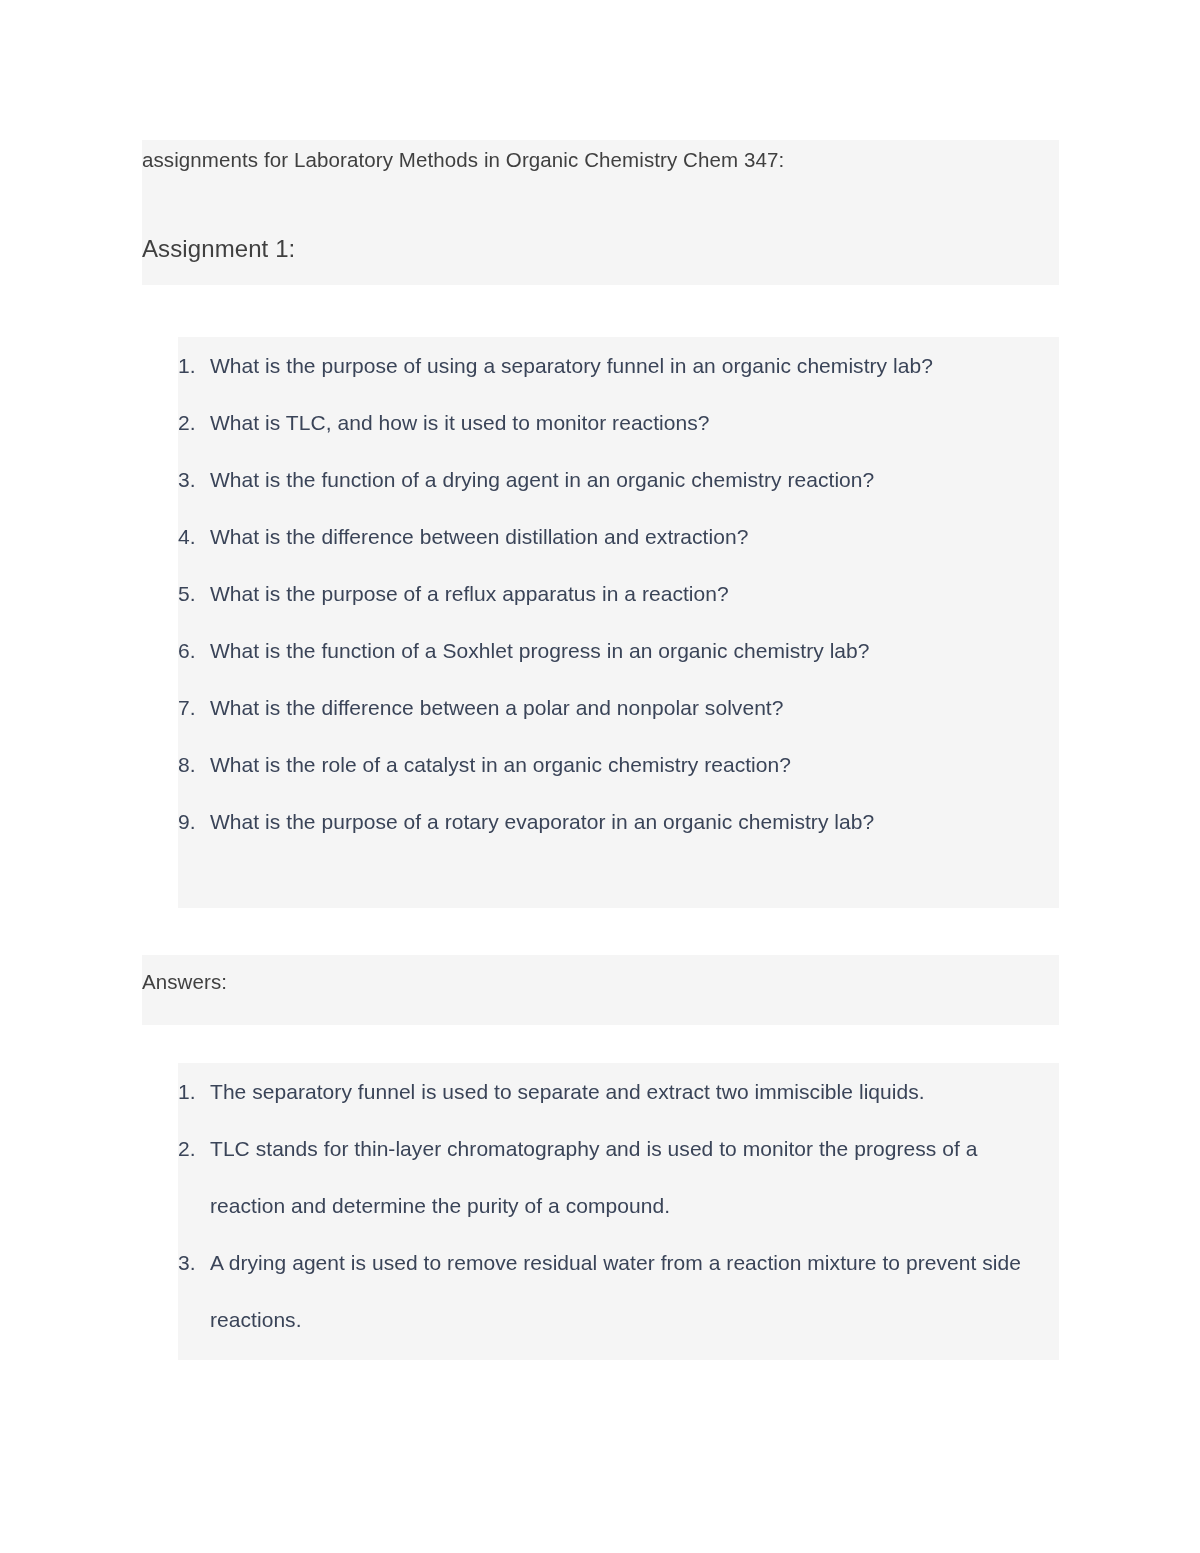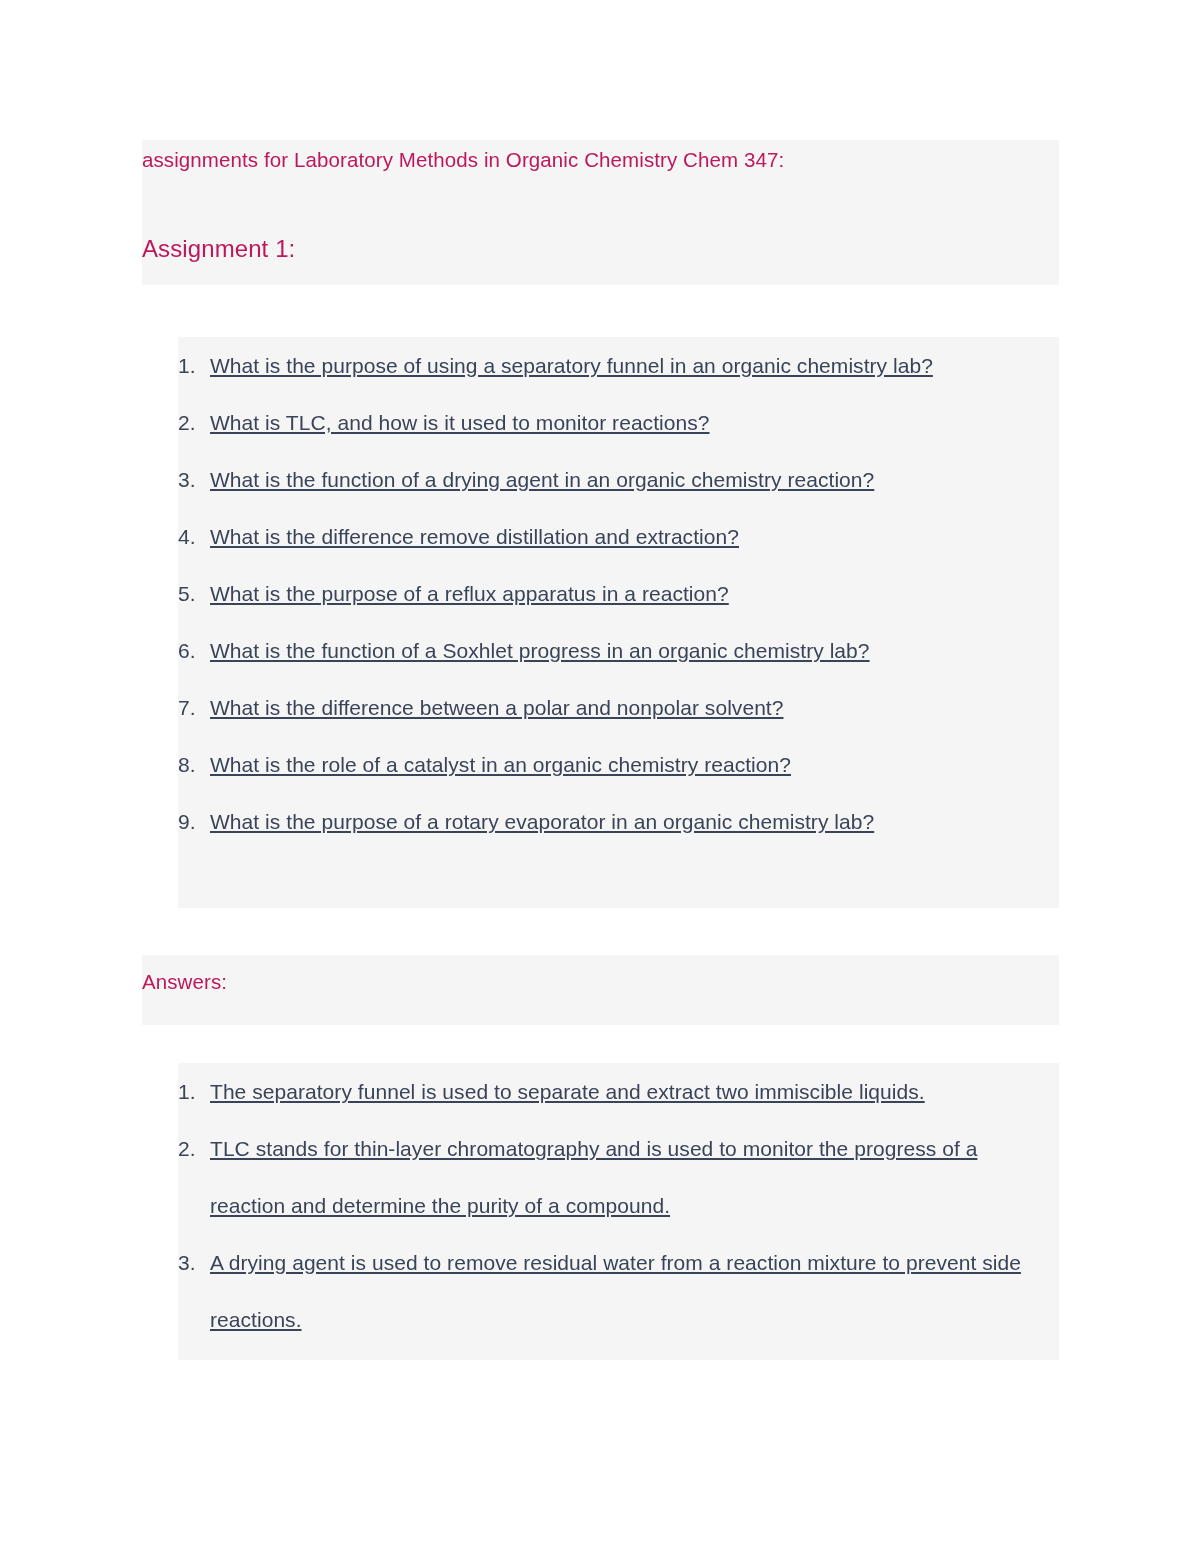--- a/index.html
+++ b/index.html
@@ -47,21 +47,21 @@
   #block-answers-heading { top: 955px; height: 70px; }
   #block-answers { top: 1063px; height: 297px; }
 
   
   .heading-line {
     position: absolute;
     left: 0;
     font-size: 20.5px;
     line-height: 26px;
     letter-spacing: 0.1px;
-    color: #be185d;
+    color: #404040;
     white-space: nowrap;
   }
   #intro-title   { top: 7px; }
   #intro-subtitle{ top: 96px; font-size: 24px; }
   #answers-title { top: 14px; }
 
   
   ol.doc-list {
     list-style: none;
     margin: 0;
@@ -84,21 +84,20 @@
     left: 0;
     top: 0;
     width: 32px;
     text-align: left;
     font-size: 21px;
     line-height: 57px;
     color: #3a4458;
   }
   ol.doc-list > li .txt {
     display: block;
-    text-decoration: underline;
   }
 
   
   #questions-list { top: 0px; }
   #questions-list > li { padding-left: 32px; }
 
   #answers-list { top: 0px; }
   #answers-list > li { padding-left: 32px; }
 
   
@@ -123,21 +122,21 @@
         <li>
           <span class="num">2.</span>
           <span class="txt">What is TLC, and how is it used to monitor reactions?</span>
         </li>
         <li>
           <span class="num">3.</span>
           <span class="txt">What is the function of a drying agent in an organic chemistry reaction?</span>
         </li>
         <li>
           <span class="num">4.</span>
-          <span class="txt">What is the difference remove distillation and extraction?</span>
+          <span class="txt">What is the difference between distillation and extraction?</span>
         </li>
         <li>
           <span class="num">5.</span>
           <span class="txt">What is the purpose of a reflux apparatus in a reaction?</span>
         </li>
         <li>
           <span class="num">6.</span>
           <span class="txt">What is the function of a Soxhlet progress in an organic chemistry lab?</span>
         </li>
         <li>

